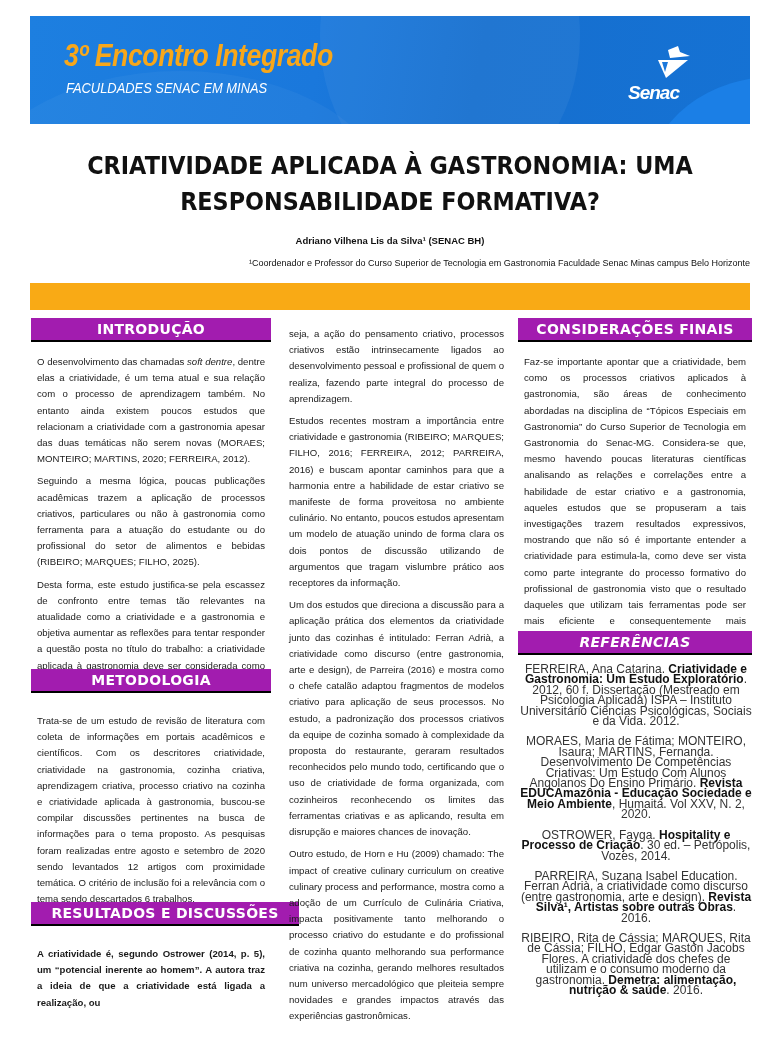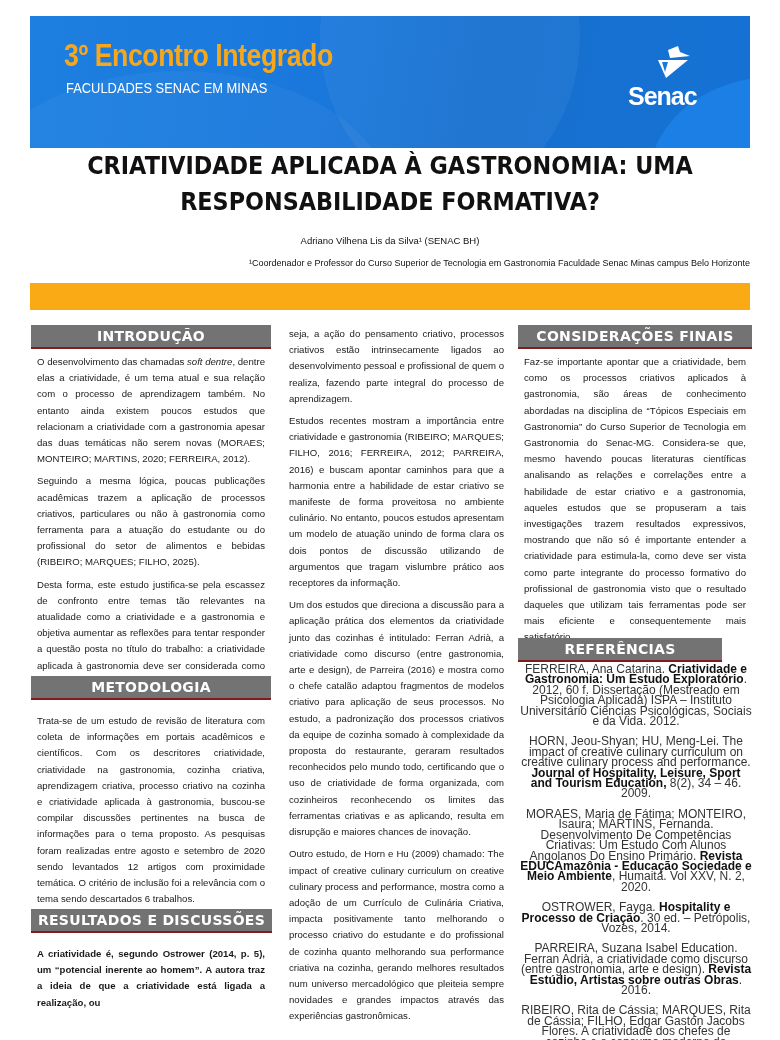--- a/index.html
+++ b/index.html
@@ -1,47 +1,47 @@
 <!DOCTYPE html>
 <html><head>
   <meta charset="utf-8">
   <style>
     html, body { margin: 0; padding: 0; background: #ffffff; }
     body { width: 780px; height: 1040px; position: relative; overflow: hidden; font-family: "Liberation Sans", sans-serif; color: #1a1a1a; }
 
     .banner {
-      position: absolute; left: 30px; top: 16px; width: 720px; height: 132px;
+      position: absolute; left: 30px; top: 16px; width: 720px; height: 108px;
       background: linear-gradient(100deg, #1d7fe0 0%, #1a78dc 40%, #166fcf 62%, #1572d4 100%);
       overflow: hidden;
+      font-style: italic;
     }
     .banner .wave1 { position: absolute; left: -60px; top: 55px; width: 420px; height: 260px; border-radius: 50%; background: rgba(255,255,255,0.04); }
     .banner .wave2 { position: absolute; left: 290px; top: -140px; width: 260px; height: 320px; border-radius: 50%; background: rgba(255,255,255,0.05); }
     .banner .wave3 { position: absolute; left: 620px; top: 60px; width: 260px; height: 200px; border-radius: 50%; background: #1b7fe6; }
     .banner-title { position: absolute; left: 34px; top: 22px; font-family: "Liberation Sans", sans-serif; font-weight: bold; font-size: 31px; color: #f8a71a; letter-spacing: -0.5px; transform: scaleX(0.86); transform-origin: left; white-space: nowrap; }
     .banner-sub { position: absolute; left: 36px; top: 63px; font-size: 15px; color: #ffffff; white-space: nowrap; transform: scaleX(0.86); transform-origin: left; }
     .logo { position: absolute; left: 598px; top: 30px; width: 90px; height: 70px; }
     .logo svg { position: absolute; left: 26px; top: 0; }
-    .logo-text { position: absolute; left: 0; top: 36px; font-size: 25px; font-weight: bold; color: #ffffff; letter-spacing: -1px; }
+    .logo-text { position: absolute; left: 0; top: 36px; font-size: 19px; font-weight: bold; color: #ffffff; letter-spacing: -1px; }
 
     .title { position: absolute; left: 30px; top: 148px; width: 720px; text-align: center; font-family: "DejaVu Sans", sans-serif; font-weight: bold; font-size: 24px; line-height: 36px; color: #111; transform: scaleX(0.93); }
-    .authors { position: absolute; left: 30px; top: 235px; width: 720px; text-align: center; font-size: 9.5px; font-weight: normal; color: #111; }
+    .authors { position: absolute; left: 30px; top: 235px; width: 720px; text-align: center; font-size: 9.5px; font-weight: bold; color: #111; }
     .affil { position: absolute; left: 30px; top: 258px; width: 720px; text-align: right; font-size: 9px; color: #111; }
     .orange-bar { position: absolute; left: 30px; top: 283px; width: 720px; height: 27px; background: #f9aa15; }
 
     .col { position: absolute; font-size: 9.6px; line-height: 16.2px; color: #1a1a1a; text-align: justify; }
     .col p { margin: 6px; }
     .col1 { left: 31px; width: 240px; }
     .col2 { left: 283px; width: 227px; }
     .col3 { left: 518px; width: 234px; }
 
     .sec-head {
-      position: absolute; height: 22px; background: #737373; color: #fff;
+      position: absolute; height: 22px; background: #a21caf; color: #fff;
       font-family: "DejaVu Sans", sans-serif; font-weight: bold; font-size: 14px; line-height: 22px; text-align: center; letter-spacing: 0.3px;
-      border-bottom: 2px solid #7f1d1d;
-      margin-top: 7px;
+      border-bottom: 2px solid #000000;
     }
     .refs { position: absolute; left: 520px; top: 664px; width: 232px; font-size: 12px; line-height: 10.4px; color: #333; text-align: center; }
     .refs .ref { margin: 0 0 10px 0; }
     .refs b { color: #111; }
   </style>
 </head>
 <body>
 
 <div class="banner">
   <div class="wave1"></div>
@@ -72,38 +72,37 @@
   <p><span>O desenvolvimento das chamadas </span><i>soft dentre</i><span>, dentre elas a criatividade, é um tema atual e sua relação com o processo de aprendizagem também. No entanto ainda existem poucos estudos que relacionam a criatividade com a gastronomia apesar das duas temáticas não serem novas (MORAES; MONTEIRO; MARTINS, 2020; FERREIRA, 2012).</span></p>
   <p>Seguindo a mesma lógica, poucas publicações acadêmicas trazem a aplicação de processos criativos, particulares ou não à gastronomia como ferramenta para a atuação do estudante ou do profissional do setor de alimentos e bebidas (RIBEIRO; MARQUES; FILHO, 2025).</p>
   <p>Desta forma, este estudo justifica-se pela escassez de confronto entre temas tão relevantes na atualidade como a criatividade e a gastronomia e objetiva aumentar as reflexões para tentar responder a questão posta no título do trabalho: a criatividade aplicada à gastronomia deve ser considerada como uma responsabilidade formativa?</p>
 </div>
 
 <div class="sec-head" style="left:31px; top:669px; width:240px;">METODOLOGIA</div>
 <div class="col col1" style="top:707px;">
   <p>Trata-se de um estudo de revisão de literatura com coleta de informações em portais acadêmicos e científicos. Com os descritores criatividade, criatividade na gastronomia, cozinha criativa, aprendizagem criativa, processo criativo na cozinha e criatividade aplicada à gastronomia, buscou-se compilar discussões pertinentes na busca de informações para o tema proposto. As pesquisas foram realizadas entre agosto e setembro de 2020 sendo levantados 12 artigos com proximidade temática. O critério de inclusão foi a relevância com o tema sendo descartados 6 trabalhos.</p>
 </div>
 
-<div class="sec-head" style="left:31px; top:902px; width:241px;">RESULTADOS E DISCUSSÕES</div>
+<div class="sec-head" style="left:31px; top:902px; width:268px;">RESULTADOS E DISCUSSÕES</div>
 <div class="col col1" style="top:940px;font-weight:bold;">
   <p>A criatividade é, segundo Ostrower (2014, p. 5), um “potencial inerente ao homem”. A autora traz a ideia de que a criatividade está ligada a realização, ou</p>
 </div>
 
 <div class="col col2" style="top:320px;">
   <p>seja, a ação do pensamento criativo, processos criativos estão intrinsecamente ligados ao desenvolvimento pessoal e profissional de quem o realiza, fazendo parte integral do processo de aprendizagem.</p>
   <p>Estudos recentes mostram a importância entre criatividade e gastronomia (RIBEIRO; MARQUES; FILHO, 2016; FERREIRA, 2012; PARREIRA, 2016) e buscam apontar caminhos para que a harmonia entre a habilidade de estar criativo se manifeste de forma proveitosa no ambiente culinário. No entanto, poucos estudos apresentam um modelo de atuação unindo de forma clara os dois pontos de discussão utilizando de argumentos que tragam vislumbre prático aos receptores da informação.</p>
   <p>Um dos estudos que direciona a discussão para a aplicação prática dos elementos da criatividade junto das cozinhas é intitulado: Ferran Adrià, a criatividade como discurso (entre gastronomia, arte e design), de Parreira (2016) e mostra como o chefe catalão adaptou fragmentos de modelos criativo para aplicação de seus processos. No estudo, a padronização dos processos criativos da equipe de cozinha somado à complexidade da proposta do restaurante, geraram resultados reconhecidos pelo mundo todo, certificando que o uso de criatividade de forma organizada, com cozinheiros reconhecendo os limites das ferramentas criativas e as aplicando, resulta em disrupção e maiores chances de inovação.</p>
   <p>Outro estudo, de Horn e Hu (2009) chamado: The impact of creative culinary curriculum on creative culinary process and performance, mostra como a adoção de um Currículo de Culinária Criativa, impacta positivamente tanto melhorando o processo criativo do estudante e do profissional de cozinha quanto melhorando sua performance criativa na cozinha, gerando melhores resultados num universo mercadológico que pleiteia sempre novidades e grandes impactos através das experiências gastronômicas.</p>
 </div>
 
 <div class="sec-head" style="left:518px; top:318px; width:234px;">CONSIDERAÇÕES FINAIS</div>
 <div class="col col3" style="top:348px;">
   <p>Faz-se importante apontar que a criatividade, bem como os processos criativos aplicados à gastronomia, são áreas de conhecimento abordadas na disciplina de “Tópicos Especiais em Gastronomia” do Curso Superior de Tecnologia em Gastronomia do Senac-MG. Considera-se que, mesmo havendo poucas literaturas científicas analisando as relações e correlações entre a habilidade de estar criativo e a gastronomia, aqueles estudos que se propuseram a tais investigações trazem resultados expressivos, mostrando que não só é importante entender a criatividade para estimula-la, como deve ser vista como parte integrante do processo formativo do profissional de gastronomia visto que o resultado daqueles que utilizam tais ferramentas pode ser mais eficiente e consequentemente mais satisfatório.</p>
 </div>
 
-<div class="sec-head" style="left:518px; top:631px; width:204px;">REFERÊNCIAS</div>
+<div class="sec-head" style="left:518px; top:631px; width:234px;font-style:italic;">REFERÊNCIAS</div>
 <div class="refs">
   <p class="ref"><span>FERREIRA, Ana Catarina. </span><b>Criatividade e Gastronomia: Um Estudo Exploratório</b><span>. 2012, 60 f. Dissertação (Mestreado em Psicologia Aplicada) ISPA – Instituto Universitário Ciências Psicológicas, Sociais e da Vida. 2012.</span></p>
-  <p class="ref"><span>HORN, Jeou-Shyan; HU, Meng-Lei. The impact of creative culinary curriculum on creative culinary process and performance. </span><b>Journal of Hospitality, Leisure, Sport and Tourism Education,</b><span> 8(2), 34 – 46. 2009.</span></p>
   <p class="ref"><span>MORAES, Maria de Fátima; MONTEIRO, Isaura; MARTINS, Fernanda. Desenvolvimento De Competências Criativas: Um Estudo Com Alunos Angolanos Do Ensino Primário. </span><b>Revista EDUCAmazônia - Educação Sociedade e Meio Ambiente</b><span>, Humaitá. Vol XXV, N. 2, 2020.</span></p>
   <p class="ref"><span>OSTROWER, Fayga. </span><b>Hospitality e Processo de Criação</b><span>. 30 ed. – Petrópolis, Vozes, 2014.</span></p>
-  <p class="ref"><span>PARREIRA, Suzana Isabel Education. Ferran Adrià, a criatividade como discurso (entre gastronomia, arte e design). </span><b>Revista Estúdio, Artistas sobre outras Obras</b><span>. 2016.</span></p>
-  <p class="ref"><span>RIBEIRO, Rita de Cássia; MARQUES, Rita de Cássia; FILHO, Edgar Gastón Jacobs Flores. A criatividade dos chefes de cozinha e o consumo moderno da gastronomia. </span><b>Demetra: alimentação, nutrição &amp; saúde</b><span>. 2016.</span></p>
+  <p class="ref"><span>PARREIRA, Suzana Isabel Education. Ferran Adrià, a criatividade como discurso (entre gastronomia, arte e design). </span><b>Revista Silva¹, Artistas sobre outras Obras</b><span>. 2016.</span></p>
+  <p class="ref"><span>RIBEIRO, Rita de Cássia; MARQUES, Rita de Cássia; FILHO, Edgar Gastón Jacobs Flores. A criatividade dos chefes de utilizam e o consumo moderno da gastronomia. </span><b>Demetra: alimentação, nutrição &amp; saúde</b><span>. 2016.</span></p>
 </div>
 
 </body></html>

